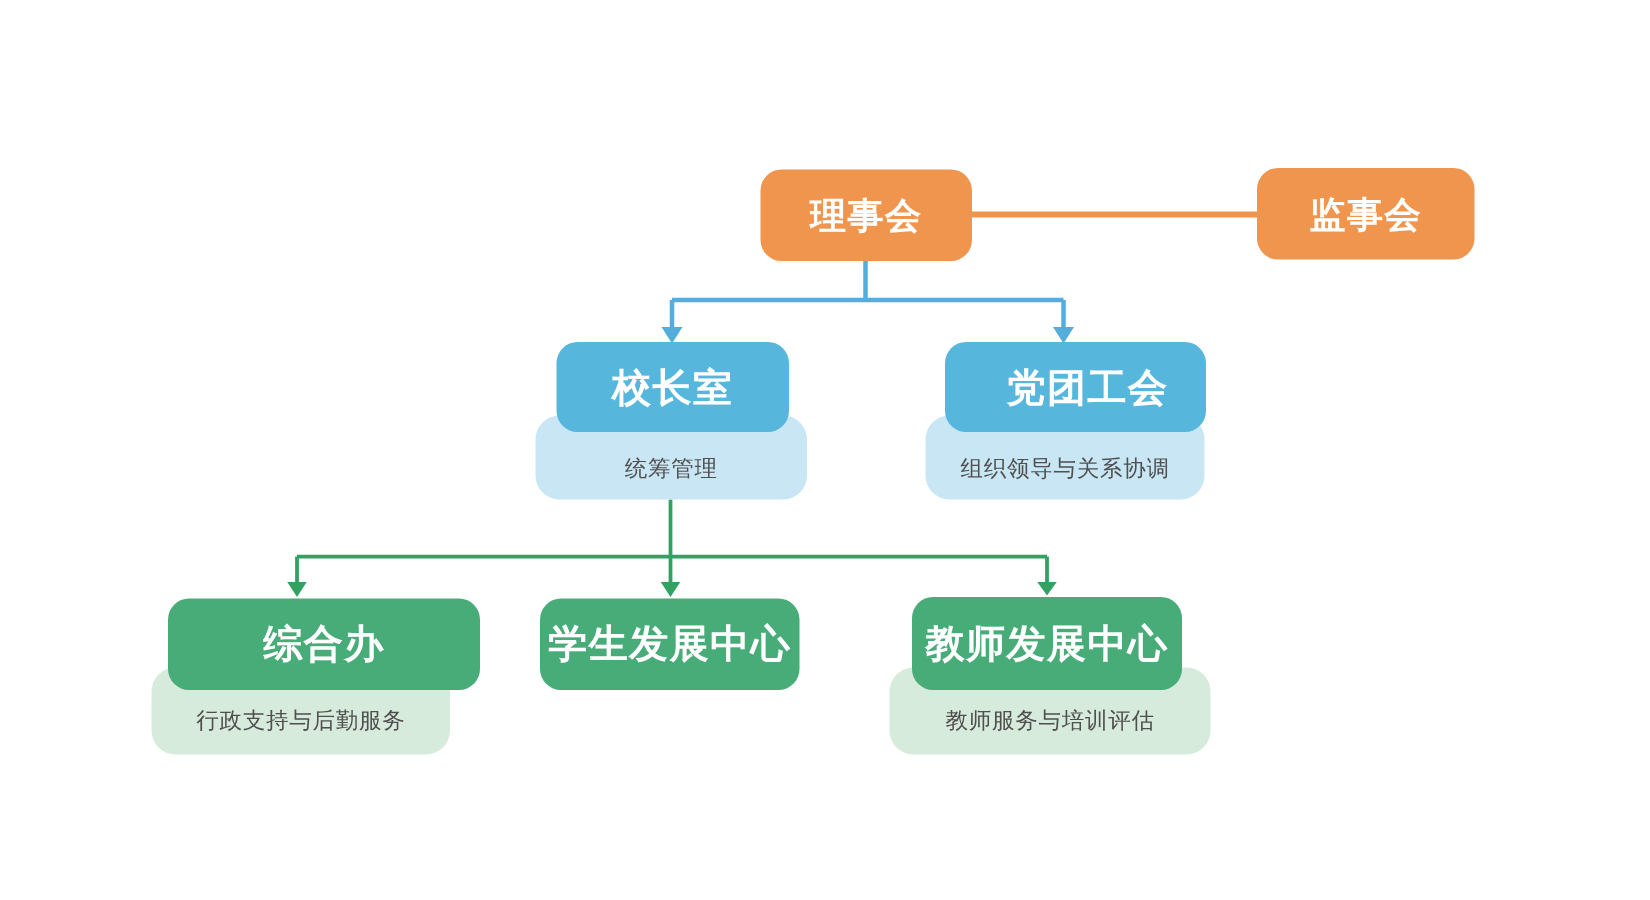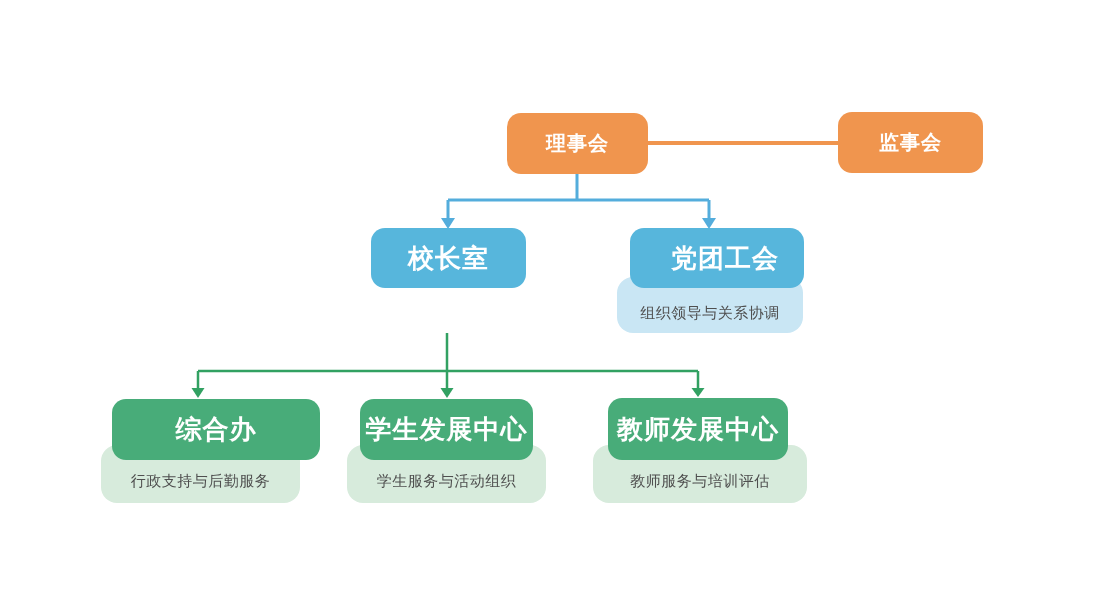--- a/index.html
+++ b/index.html
@@ -45,21 +45,21 @@
     color: #4f4f4f;
     font-size: 15px;
     letter-spacing: 0.5px;
   }
   .orange { background: #F0954E; }
   .blue   { background: #57B6DC; }
   .blue-light { background: #C9E6F4; }
   .green  { background: #48AC79; }
   .green-light { background: #D7EBDC; }
 
-  .fs20 { font-size: 20px; }
+  .fs20 { font-size: 24px; }
   .fs22 { font-size: 26px; }
 
   
   #node-board       { left: 507px; top: 113px; width: 141px; height: 61px; }
   #node-supervisory { left: 838px; top: 112px; width: 145px; height: 61px; text-align: right; }
 
   
   #node-principal-main { left: 371px; top: 228px; width: 155px; height: 60px; }
   #node-principal-card { left: 357px; top: 277px; width: 181px; height: 56px; padding-bottom: 0; }
   #node-principal-card .sub { margin-bottom: 12px; }
@@ -103,41 +103,41 @@
   </svg>
 
   <div id="node-board" class="node-main orange fs20">
     <span class="title">理事会</span>
   </div>
 
   <div id="node-supervisory" class="node-main orange fs20">
     <span class="title">监事会</span>
   </div>
 
+  <div id="node-principal-card" class="node-card blue-light">
+    <span class="sub">统筹管理</span>
+  </div>
   <div id="node-principal-main" class="node-main blue fs22">
     <span class="title">校长室</span>
   </div>
 
   <div id="node-party-card" class="node-card blue-light">
     <span class="sub">组织领导与关系协调</span>
   </div>
   <div id="node-party-main" class="node-main blue fs22">
     <span class="title">党团工会</span>
   </div>
 
   <div id="node-general-card" class="node-card green-light">
     <span class="sub">行政支持与后勤服务</span>
   </div>
   <div id="node-general-main" class="node-main green fs22">
     <span class="title">综合办</span>
   </div>
 
-  <div id="node-student-card" class="node-card green-light">
-    <span class="sub">学生服务与活动组织</span>
-  </div>
   <div id="node-student-main" class="node-main green fs22">
     <span class="title">学生发展中心</span>
   </div>
 
   <div id="node-teacher-card" class="node-card green-light">
     <span class="sub">教师服务与培训评估</span>
   </div>
   <div id="node-teacher-main" class="node-main green fs22">
     <span class="title">教师发展中心</span>
   </div>

